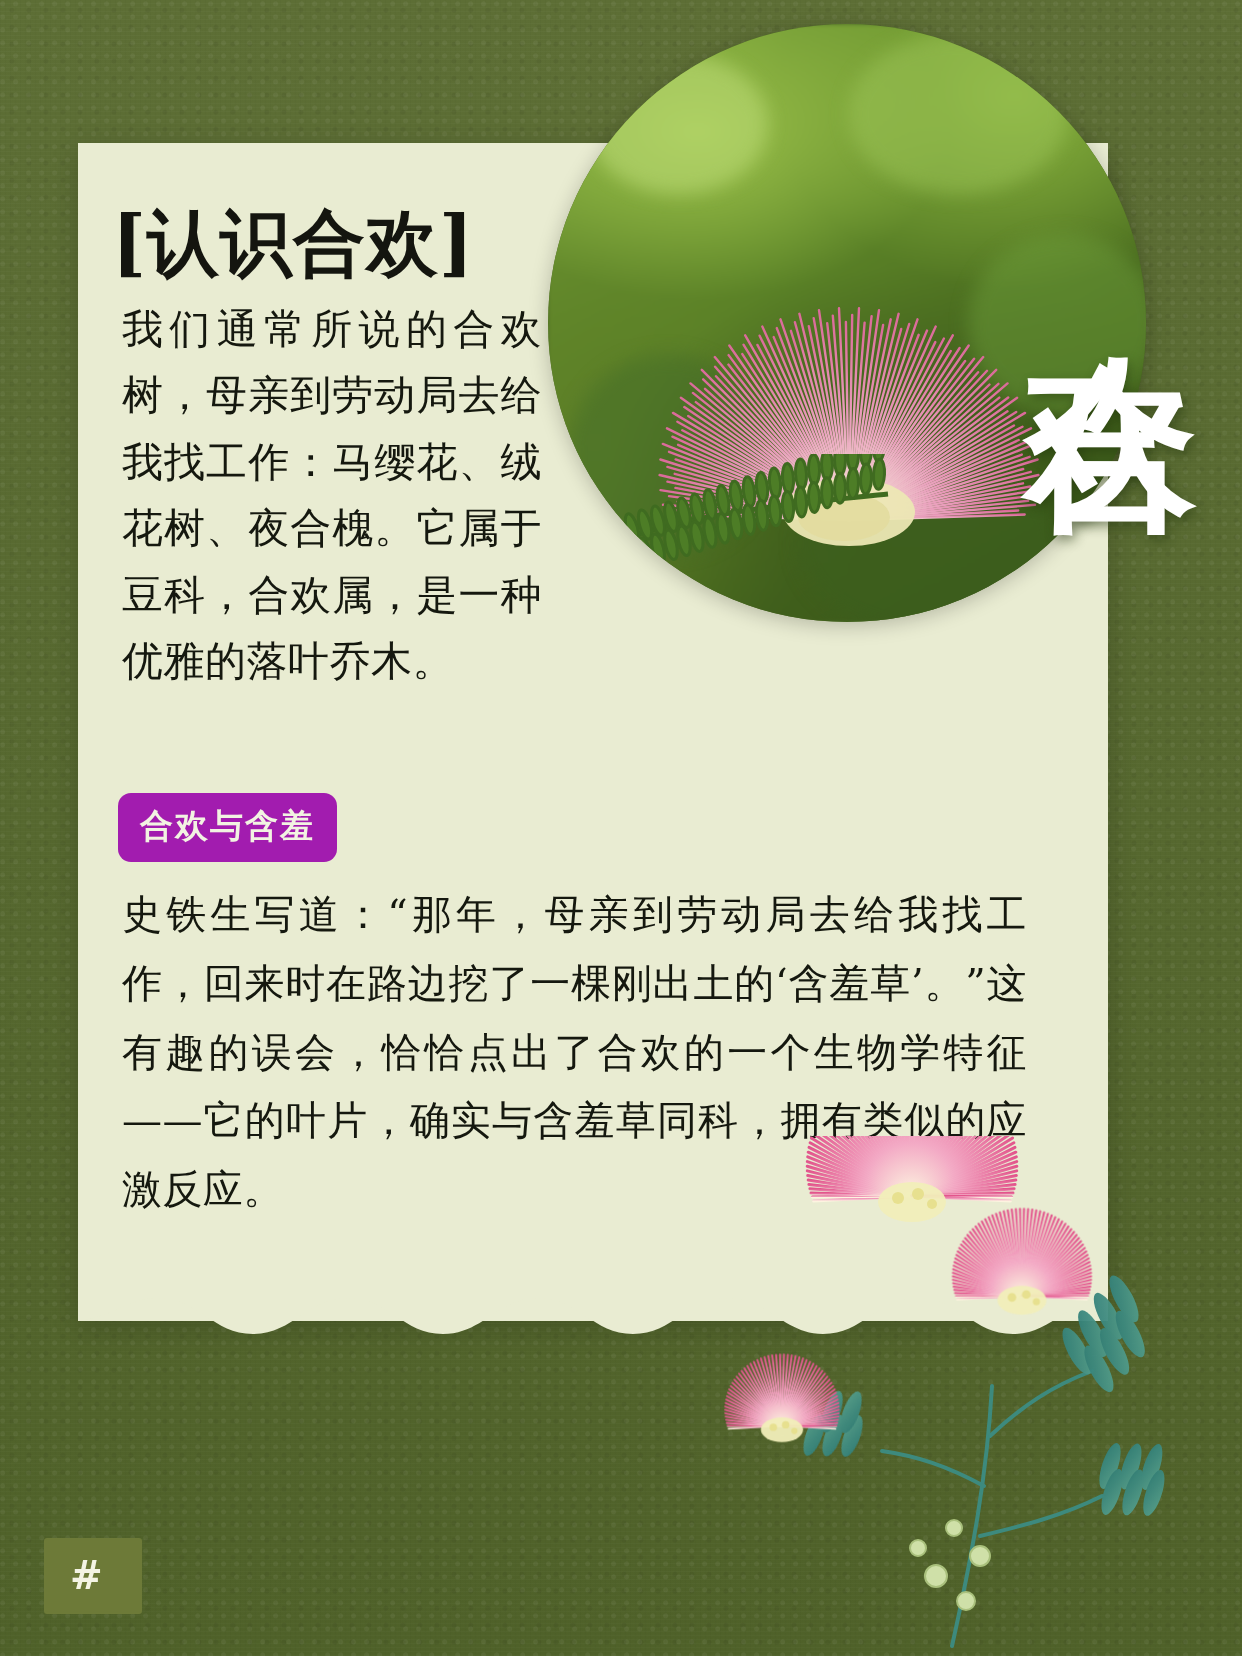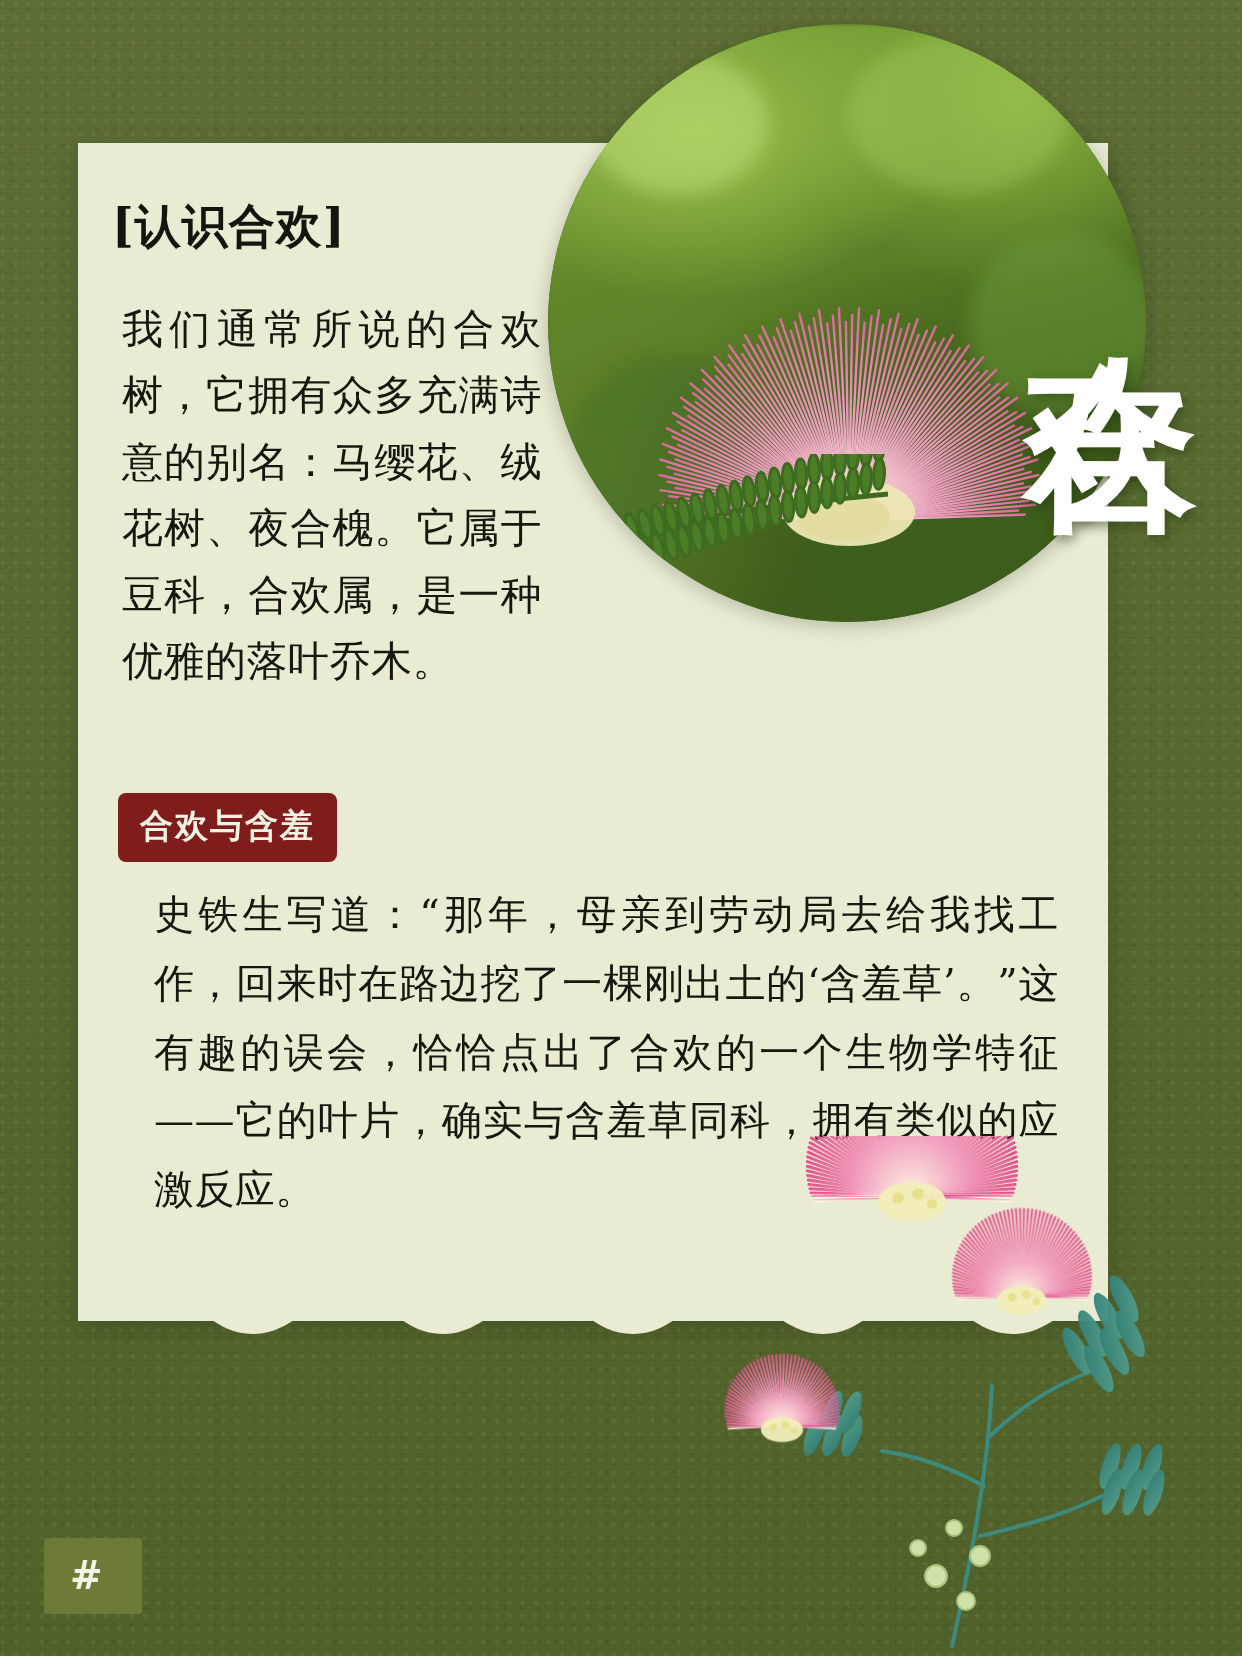--- a/index.html
+++ b/index.html
@@ -122,21 +122,21 @@
     text-shadow: 3px 5px 12px rgba(30,50,10,0.45);
   }
 
   
   .bracket-title {
     position: absolute;
     left: 112px;
     top: 196px;
     z-index: 5;
     font-family: "DejaVu Serif", serif;
-    font-size: 46px;
+    font-size: 72px;
     font-weight: 700;
     color: #14150f;
     letter-spacing: 1px;
   }
   .intro {
     position: absolute;
     left: 122px;
     top: 296px;
     width: 420px;
     z-index: 5;
@@ -146,43 +146,42 @@
     color: #15180f;
     text-align: justify;
     letter-spacing: 0.5px;
   }
 
   .tag {
     position: absolute;
     left: 118px;
     top: 793px;
     z-index: 5;
-    background: #7f1d1d;
+    background: #a21caf;
     color: #f2f3e2;
     font-family: "DejaVu Serif", serif;
     font-weight: 700;
     font-size: 33px;
     padding: 11px 22px 13px;
     letter-spacing: 2px;
-    border-radius: 8px;
+    border-radius: 13px;
   }
 
   .body-text {
     position: absolute;
     left: 122px;
     top: 880px;
     width: 905px;
     z-index: 5;
     font-family: "DejaVu Serif", serif;
     font-size: 40px;
     line-height: 1.72;
     color: #15180f;
     text-align: justify;
     letter-spacing: 0.4px;
-    margin-left: 32px;
   }
 
   
   .hashtag {
     position: absolute;
     left: 44px;
     bottom: 42px;
     z-index: 7;
     background: #6d7a38;
     color: #f4f4e4;
@@ -415,21 +414,21 @@
           <ellipse cx="291" cy="-7.759138201340569" rx="5.5" ry="15" transform="rotate(3 291 -7.759138201340569)"></ellipse>
           <ellipse cx="291" cy="20.24086179865943" rx="5.5" ry="15" transform="rotate(3 291 20.24086179865943)"></ellipse>
         </g>
     </g>
   </svg>
 </div>
 
 <div class="vertical-title">合欢</div>
 
 <div class="bracket-title">[认识合欢]</div>
-<div class="intro">我们通常所说的合欢树，它拥有众多充满诗意的别名：马缨花、绒花树、夜合槐。它属于豆科，合欢属，是一种优雅的落叶乔木。</div>
+<div class="intro">我们通常所说的合欢树，母亲到劳动局去给我找工作：马缨花、绒花树、夜合槐。它属于豆科，合欢属，是一种优雅的落叶乔木。</div>
 
 <div class="tag">合欢与含羞</div>
 
 <div class="body-text">史铁生写道：“那年，母亲到劳动局去给我找工作，回来时在路边挖了一棵刚出土的‘含羞草’。”这有趣的误会，恰恰点出了合欢的一个生物学特征——它的叶片，确实与含羞草同科，拥有类似的应激反应。</div>
 
 <svg class="deco" viewBox="0 0 520 520">
   <defs>
     <linearGradient id="pinkfil" x1="0" y1="0" x2="0" y2="1">
       <stop offset="0%" stop-color="#e2558c"></stop>
       <stop offset="60%" stop-color="#f3aac5"></stop>

